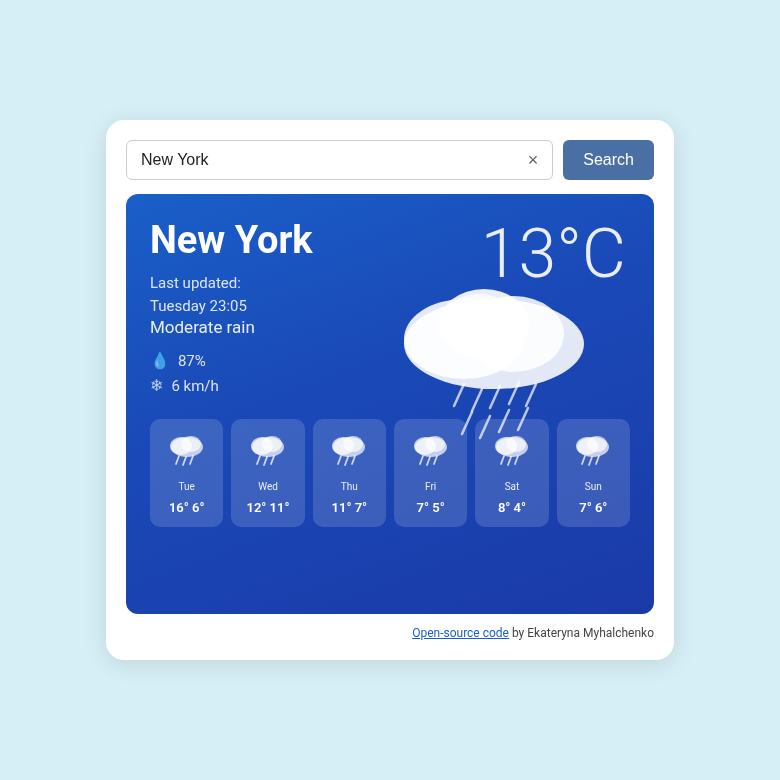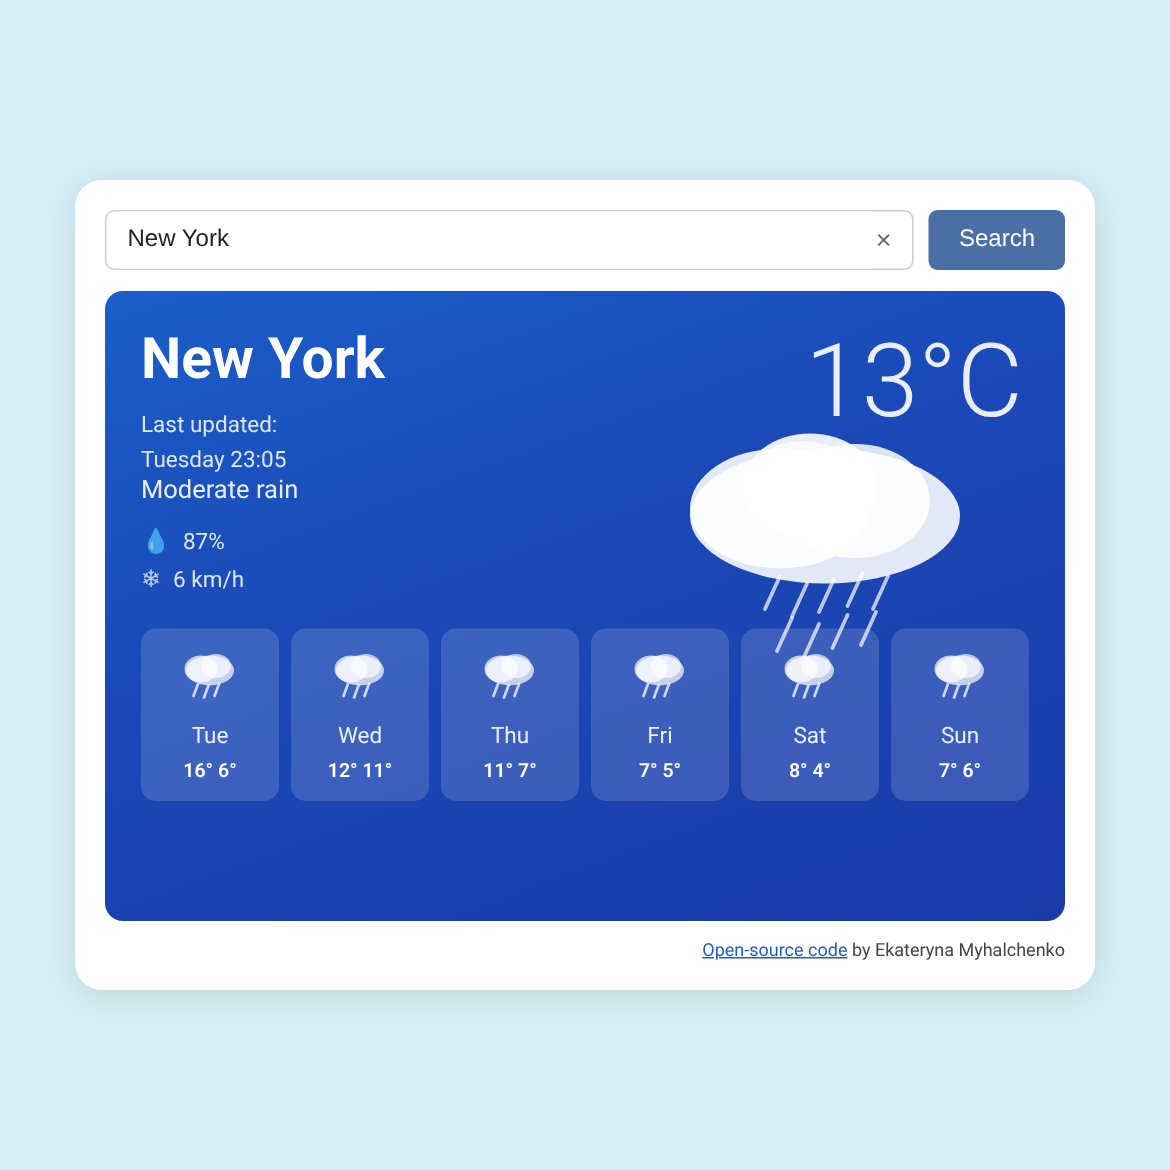--- a/index.html
+++ b/index.html
@@ -10,21 +10,21 @@
       justify-content: center;
       align-items: center;
       width: 780px;
       height: 780px;
       font-family: -apple-system, BlinkMacSystemFont, 'Segoe UI', Roboto, sans-serif;
     }
 
     .card {
       background: white;
       border-radius: 18px;
-      width: 680px;
+      width: 568px;
       padding: 20px;
       box-shadow: 0 4px 24px rgba(0,0,0,0.1);
     }
 
     .search-row {
       display: flex;
       gap: 10px;
       margin-bottom: 0px;
     }
 
@@ -149,21 +149,21 @@
       border-radius: 10px;
       padding: 12px 6px;
       display: flex;
       flex-direction: column;
       align-items: center;
       gap: 8px;
     }
 
     .forecast-day {
       color: rgba(255,255,255,0.9);
-      font-size: 15px;
+      font-size: 10px;
     }
 
     .forecast-temp {
       color: white;
       font-size: 13px;
       font-weight: 600;
     }
 
     .footer {
       margin-top: 12px;

